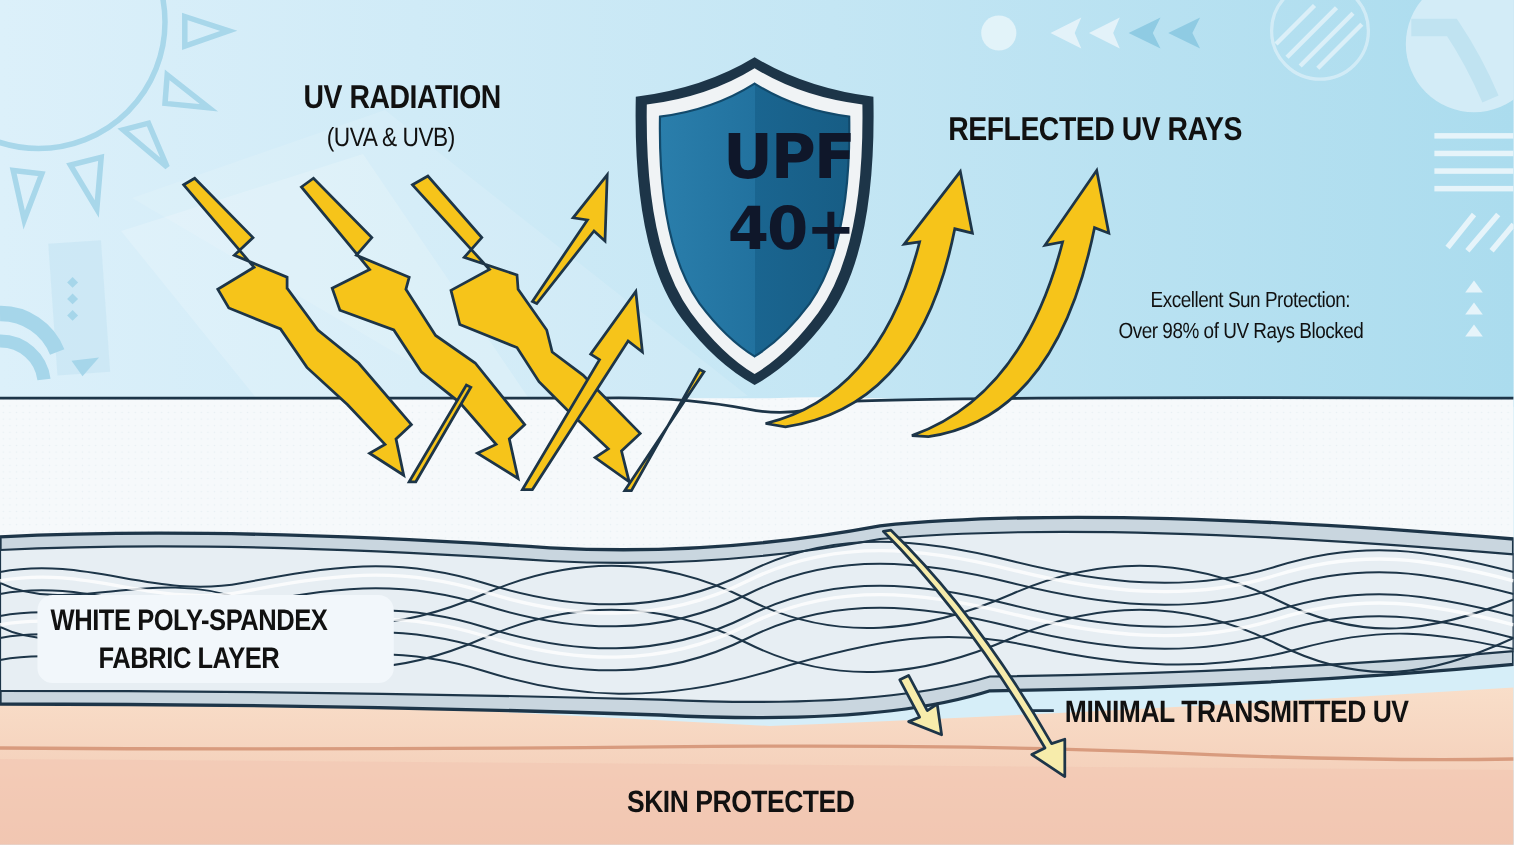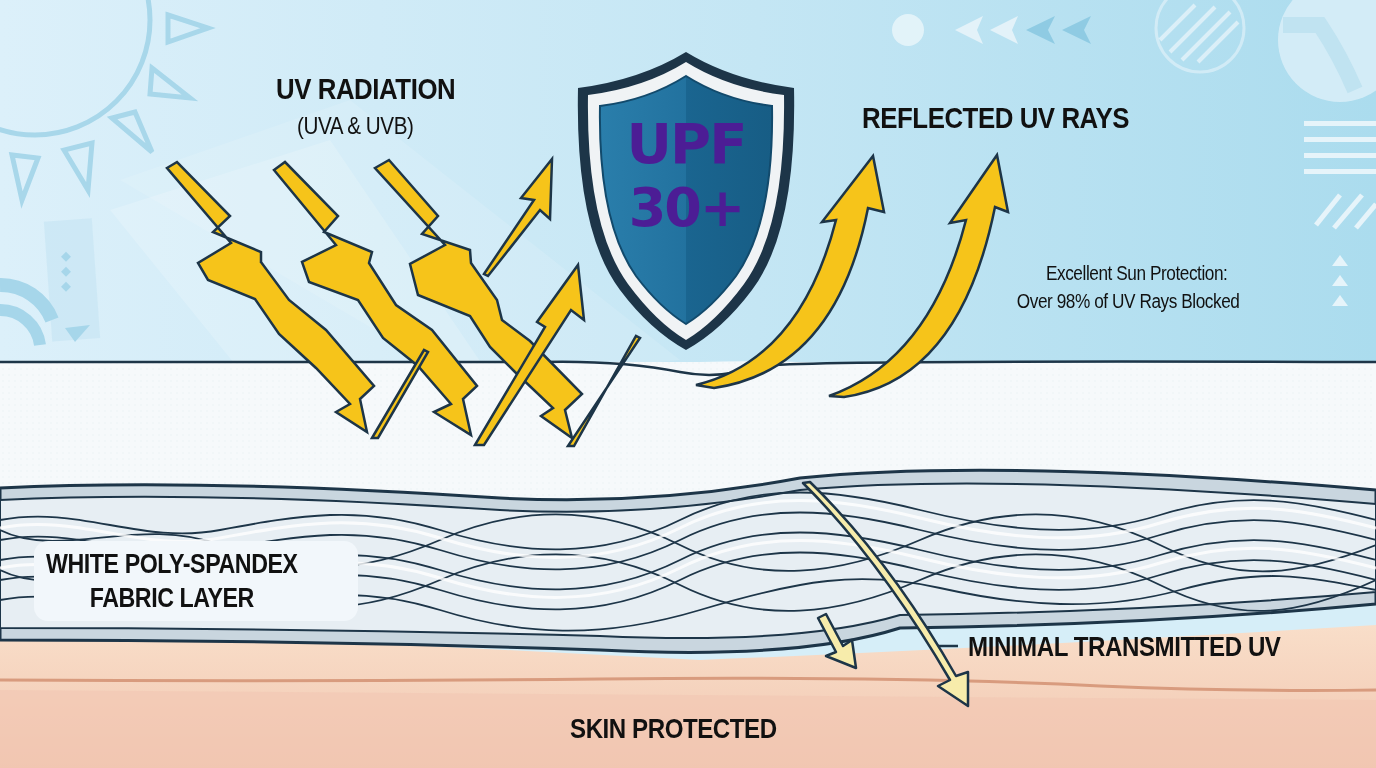--- a/index.html
+++ b/index.html
@@ -12,21 +12,21 @@
   .uv-sub { left: 297px; top: 112px; font-size: 24px; font-weight: 400; transform: scaleX(0.86); }
   .refl-title { left: 862px; top: 101px; font-size: 30px; transform: scaleX(0.86); }
   .excellent { left: 1034px; top: 259px; font-size: 20px; font-weight: 400; transform: scaleX(0.86); text-align: center; line-height: 28px; font-weight: 500; }
   .excellent span { display: block; }
   .excellent .l2 { margin-left: -20px; }
   .fabric-box { position: absolute; left: 34px; top: 541px; width: 324px; height: 80px; background: #f2f7fb; border-radius: 14px; }
   .fabric-label { left: 46px; top: 547px; font-size: 27px; line-height: 34px; text-align: center; transform: scaleX(0.86); }
   .fabric-label span { display: block; }
   .minimal { left: 968px; top: 631px; font-size: 28px; transform: scaleX(0.86); }
   .skin { left: 570px; top: 713px; font-size: 28px; transform: scaleX(0.86); }
-  .shield-text { position: absolute; font-family: "DejaVu Sans", sans-serif; color: #4c1d95; font-weight: 700; text-align: center; width: 180px; left: 596px; }
+  .shield-text { position: absolute; font-family: "DejaVu Sans", sans-serif; color: #0f172a; font-weight: 700; text-align: right; width: 180px; left: 596px; }
   .shield-upf { top: 111px; font-size: 56px; letter-spacing: -2px; }
   .shield-50 { top: 176px; font-size: 54px; letter-spacing: -2px; }
   .shield-rating { top: 240px; font-size: 33px; letter-spacing: -0.5px; }
 </style>
 </head>
 <body>
 
 <div class="stage">
 
   <svg class="art" width="1376" height="768" viewBox="0 0 1376 768">
@@ -158,21 +158,21 @@
     </g>
 
     <g>
       <path d="M686,52 Q640,80 578,88 Q575,230 620,290 Q650,330 686,350 Q722,330 752,290 Q797,230 794,88 Q732,80 686,52 Z" fill="#1d3548"></path>
       <path d="M686,62 Q644,88 588,95 Q586,226 628,284 Q656,322 686,340 Q716,322 744,284 Q786,226 784,95 Q728,88 686,62 Z" fill="#f0f3f5"></path>
       <path d="M686,76 Q648,100 600,106 Q598,222 636,276 Q660,308 686,324 Q712,308 736,276 Q774,222 772,106 Q724,100 686,76 Z" fill="url(#shieldFill)" stroke="#124a6c" stroke-width="2"></path>
     </g>
   </svg>
 
   <div class="shield-text shield-upf">UPF</div>
-  <div class="shield-text shield-50">30+</div>
+  <div class="shield-text shield-50">40+</div>
 
   <div class="label cond uv-title">UV RADIATION</div>
   <div class="label cond uv-sub">(UVA &amp; UVB)</div>
   <div class="label cond refl-title">REFLECTED UV RAYS</div>
   <div class="label cond excellent">
     <span class="l1">Excellent Sun Protection:</span>
     <span class="l2">Over 98% of UV Rays Blocked</span>
   </div>
 
   <div class="fabric-box"></div>

